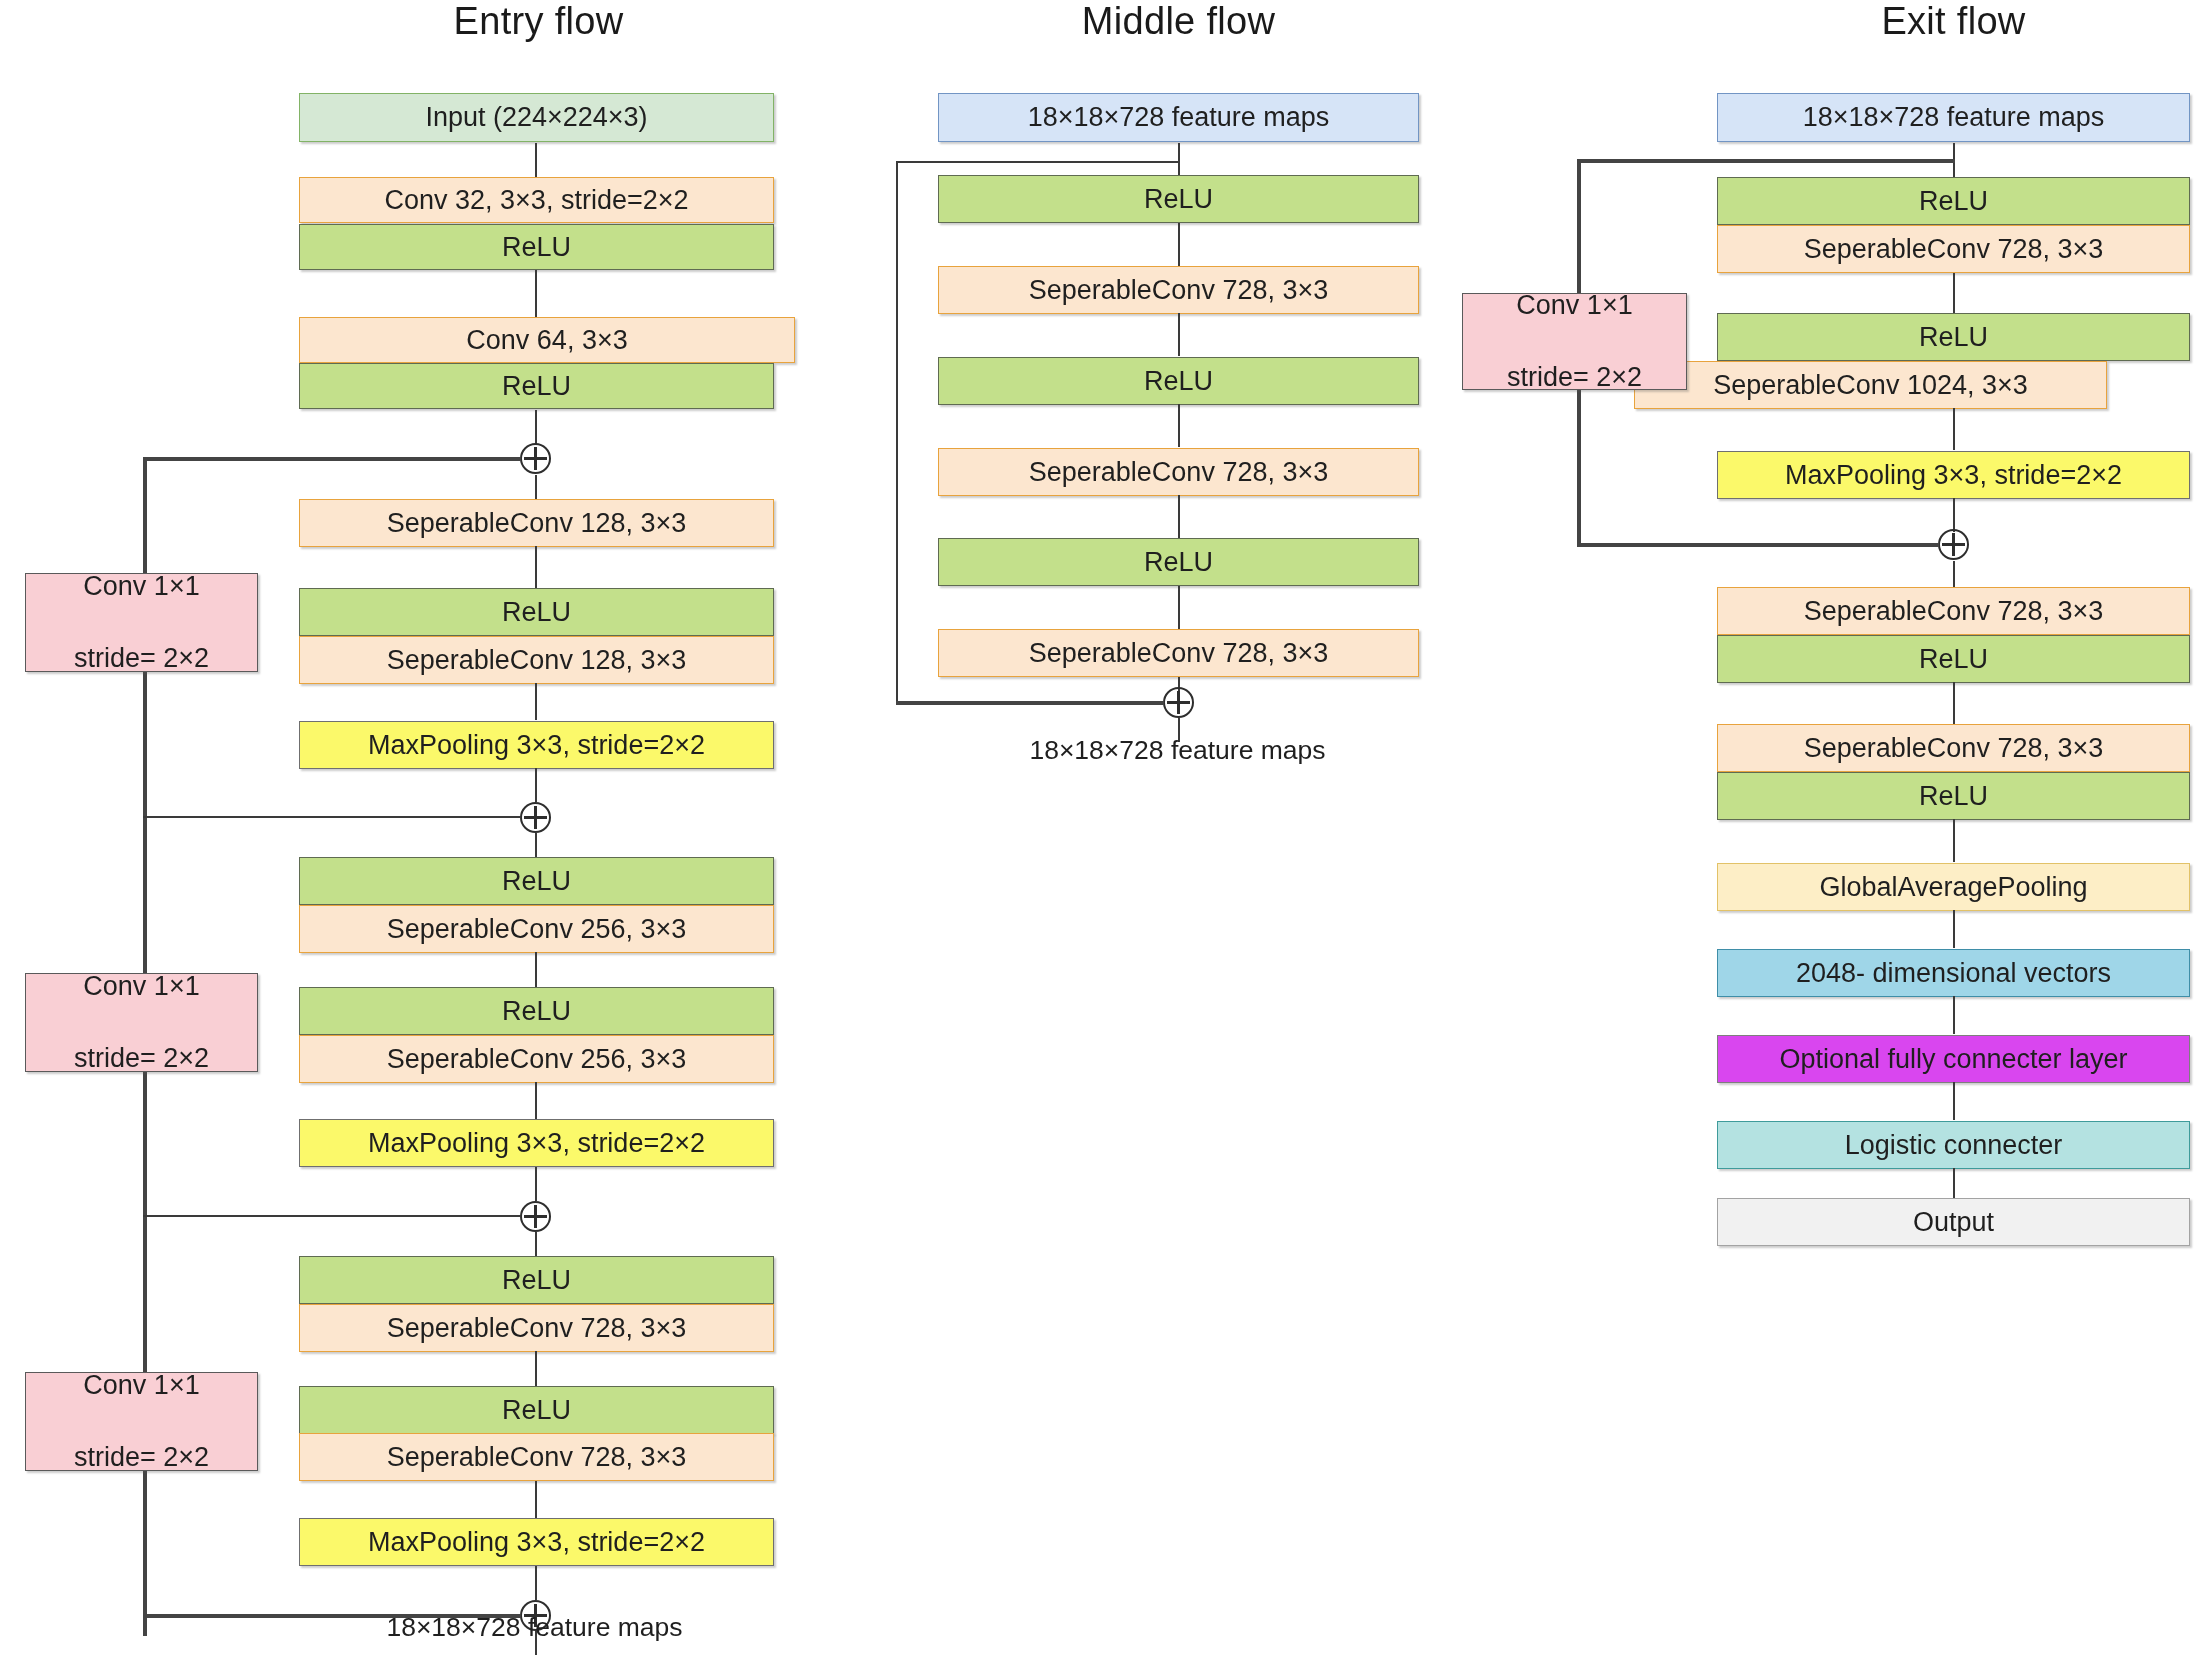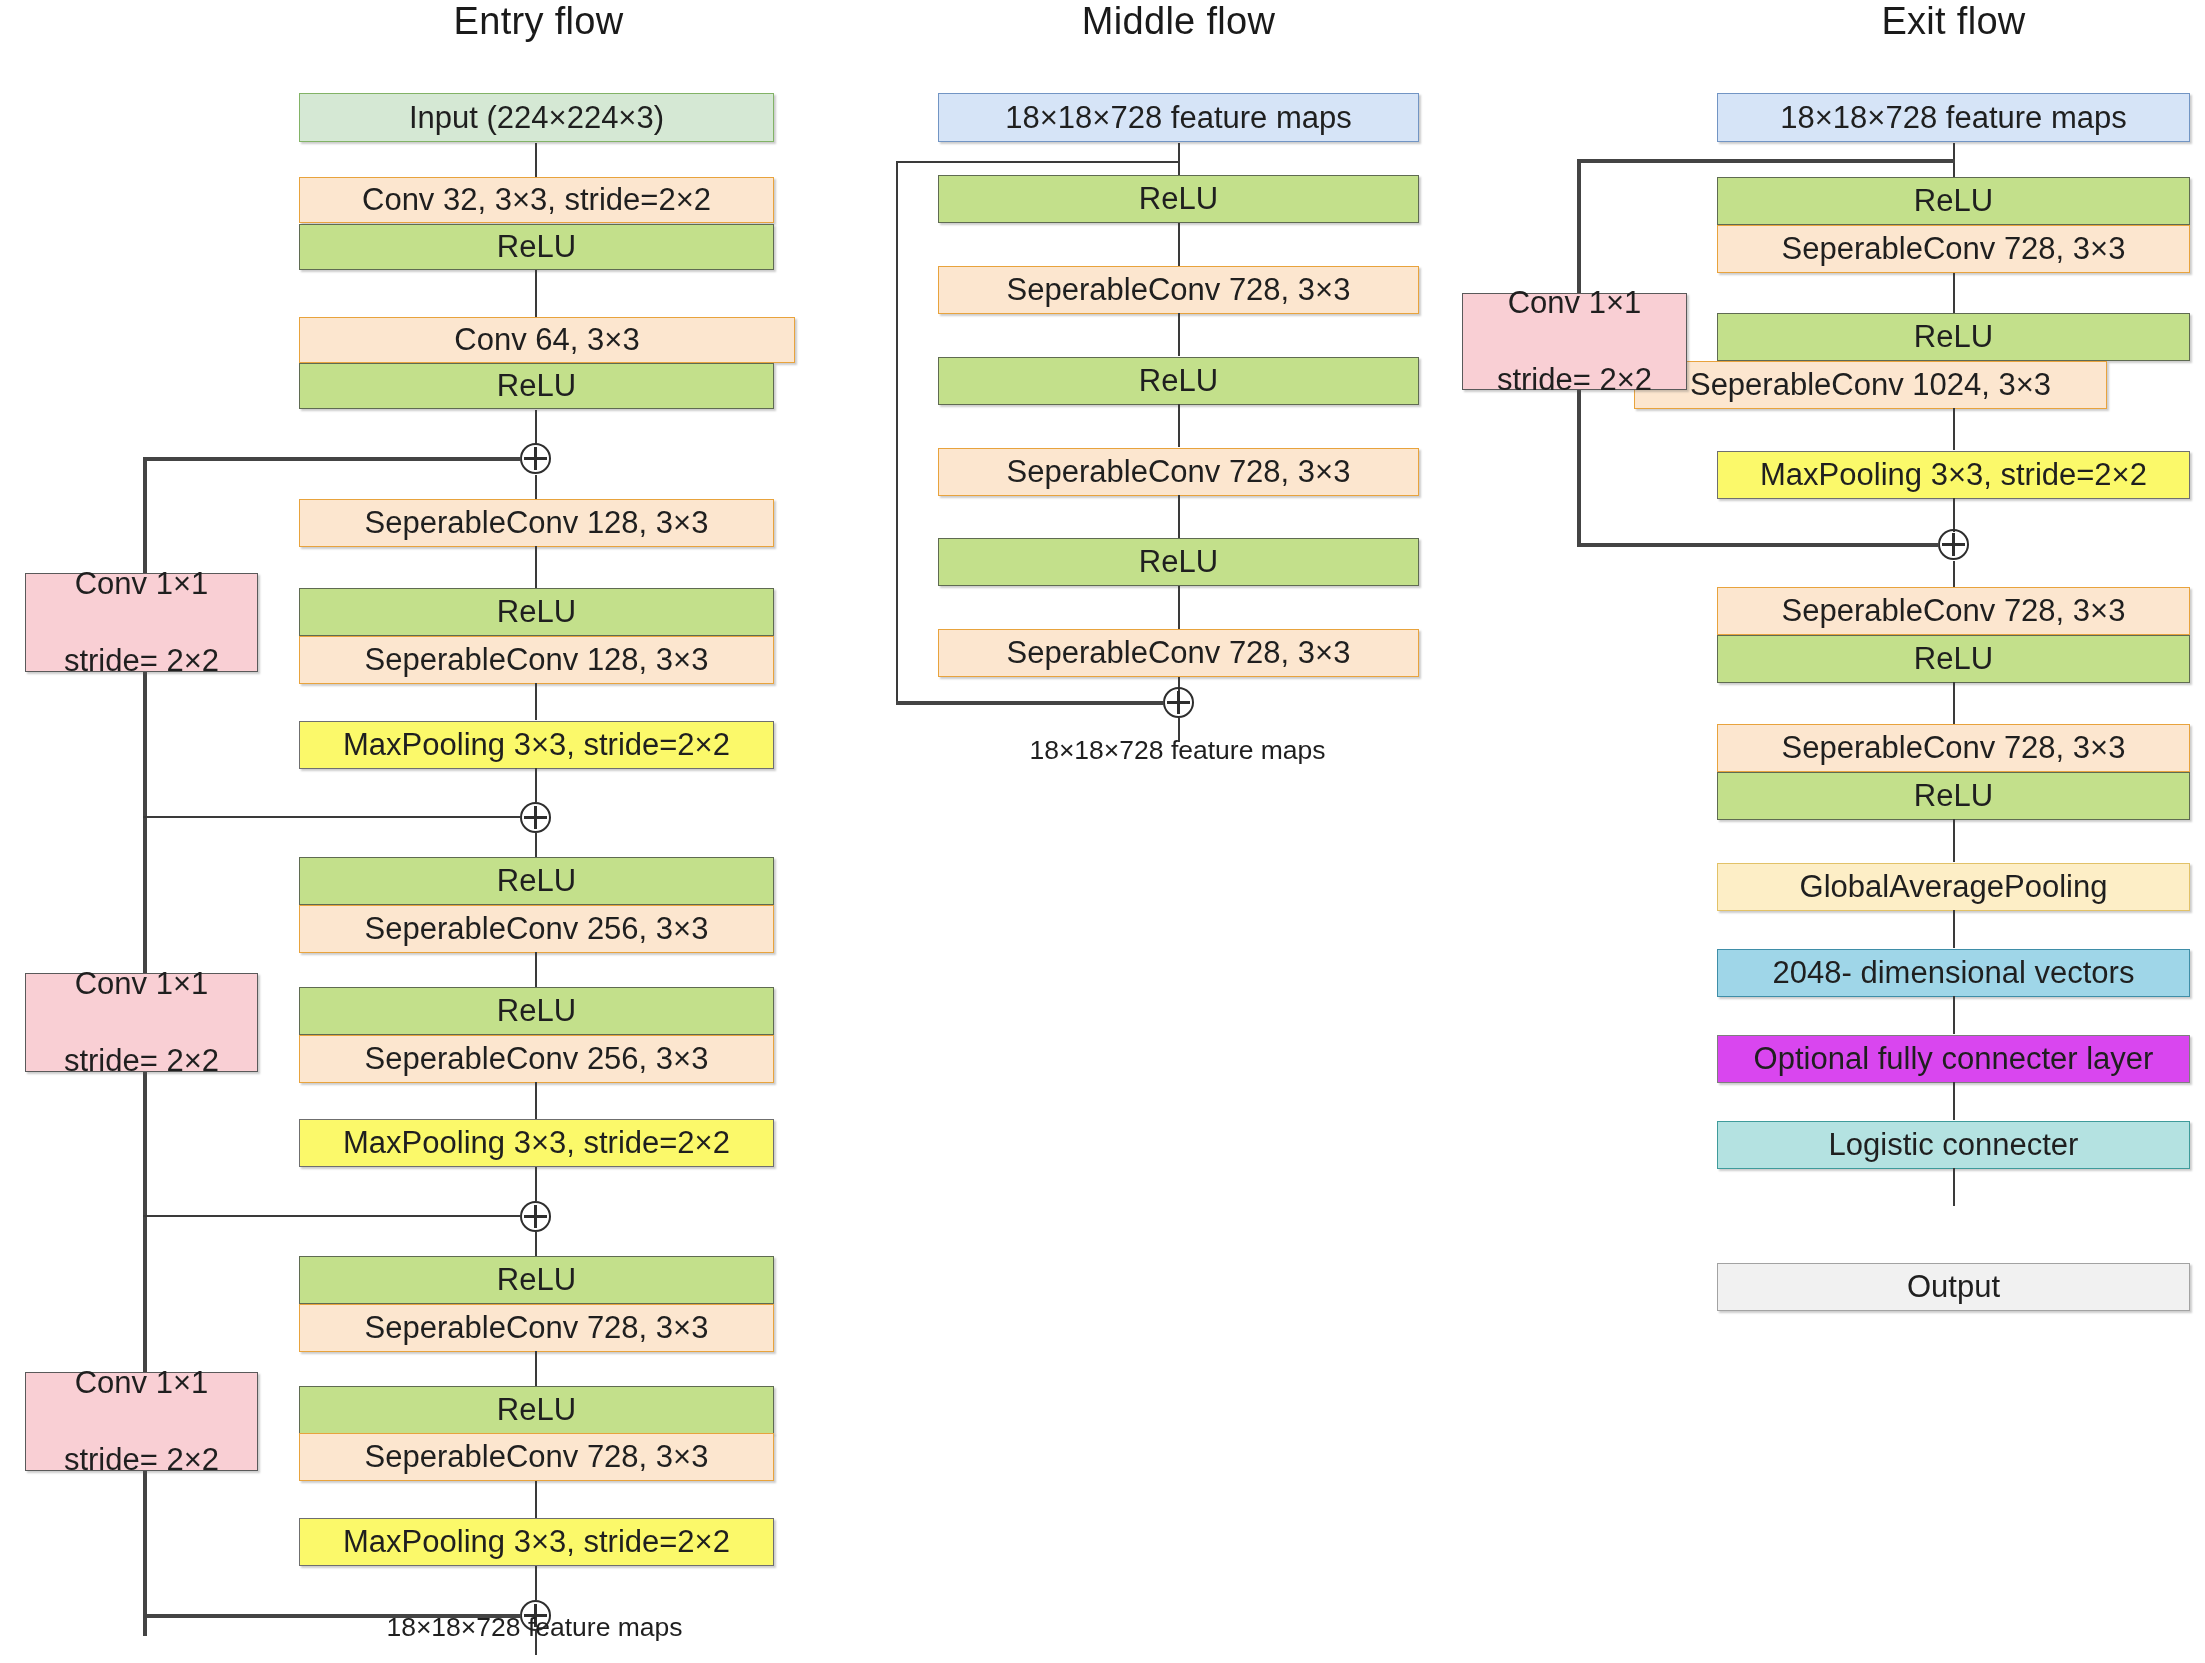--- a/index.html
+++ b/index.html
@@ -7,21 +7,21 @@
   #root{position:relative;width:2205px;height:1663px;background:#fff;overflow:hidden;}
 
   .flow-title{
     position:absolute; text-align:center; color:#1a1a1a;
     font-size:38px; font-weight:400; letter-spacing:0.3px; white-space:nowrap;
   }
 
   .nodebox{
     position:absolute; box-sizing:border-box;
     display:flex; align-items:center; justify-content:center;
-    font-size:31px; color:#1f1f1f; white-space:nowrap;
+    font-size:27px; color:#1f1f1f; white-space:nowrap;
     border:1.8px solid #808080; background:#fff;
     box-shadow: 2.4px 2.4px 1.8px rgba(90,90,90,.30);
   }
   .nodebox.two-line{flex-direction:column; line-height:1.30;}
 
   
   .c-input   {background:#d5e8d4; border-color:#82b366;}
   .c-conv    {background:#fce6cf; border-color:#e8a33d;}
   .c-relu    {background:#c3e08b; border-color:#5f6b52;}
   .c-pool    {background:#fbf96a; border-color:#6f6f6f;}
@@ -200,16 +200,16 @@
 
   <div class="nodebox c-vec" style="left:1717px; top:949px; width:473px; height:48px;">2048- dimensional vectors</div>
   <div class="vline" style="left:1953px; top:996px; height:38px;"></div>
 
   <div class="nodebox c-fc" style="left:1717px; top:1035px; width:473px; height:48px;">Optional fully connecter layer</div>
   <div class="vline" style="left:1953px; top:1082px; height:38px;"></div>
 
   <div class="nodebox c-logi" style="left:1717px; top:1121px; width:473px; height:48px;">Logistic connecter</div>
   <div class="vline" style="left:1953px; top:1168px; height:38px;"></div>
 
-  <div class="nodebox c-out" style="left:1717px; top:1263px; width:473px; height:48px;text-align:center;">Output</div>
+  <div class="nodebox c-out" style="left:1717px; top:1198px; width:473px; height:48px;text-align:center;">Output</div>
 
 </div>
 
 
 </body></html>

